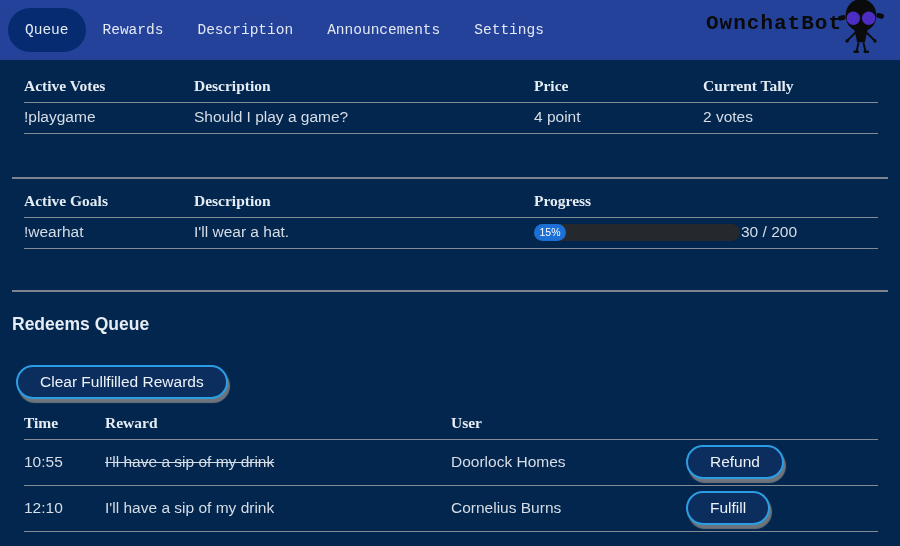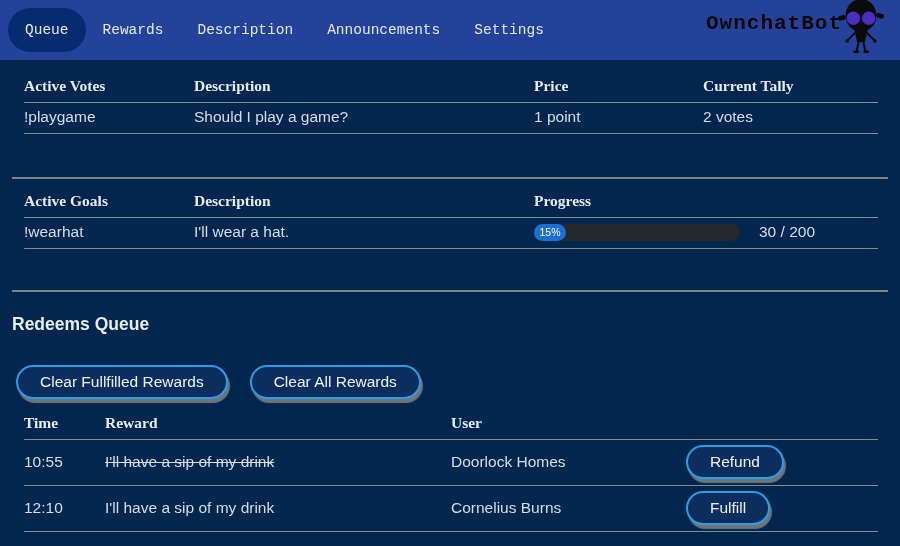--- a/index.html
+++ b/index.html
@@ -62,21 +62,21 @@
     padding: 6px 22px; cursor: pointer;
     box-shadow: 2px 4px 1px #6e747c;
   }
   .btn-row { margin-top: 30px; margin-left: 4px; display: flex; gap: 22px; }
   
   .tbl-redeems { margin-top: 11px; }
   .tbl-redeems .r1 { width: 81px; } .tbl-redeems .r2 { width: 346px; } .tbl-redeems .r3 { width: 235px; }
   .tbl-redeems td { padding: 5px 0 6px; vertical-align: middle; }
   .strike { text-decoration: line-through; }
   
-  .progress-wrap { display: flex; align-items: center; gap: 19px; text-align: center; }
+  .progress-wrap { display: flex; align-items: center; gap: 1px; text-align: center; }
   .progress-track {
     width: 206px; height: 17px; border-radius: 9px;
     background: var(--progress-track, #25282c);
   }
   .progress-fill {
     height: 17px; min-width: 32px; border-radius: 9px;
     background: var(--progress-fill, #1b6fd6);
     display: flex; align-items: center; justify-content: center;
   }
   .progress-fill span { font-size: 10.5px; color: #fff; }
@@ -122,21 +122,21 @@
         <th class="c1">Active Votes</th>
         <th class="c2">Description</th>
         <th class="c3">Price</th>
         <th>Current Tally</th>
       </tr>
     </thead>
     <tbody>
       <tr>
         <td>!playgame</td>
         <td>Should I play a game?</td>
-        <td>1 point</td>
+        <td>4 point</td>
         <td>2 votes</td>
       </tr>
     </tbody>
   </table>
 
   <hr class="separator">
 
   <table class="tbl tbl-goals">
     <thead>
       <tr>
@@ -162,21 +162,20 @@
       </tr>
     </tbody>
   </table>
 
   <hr class="separator second">
 
   <h2 class="section-title">Redeems Queue</h2>
 
   <div class="btn-row">
     <button class="pill-btn">Clear Fullfilled Rewards</button>
-    <button class="pill-btn">Clear All Rewards</button>
   </div>
 
   <table class="tbl tbl-redeems">
     <thead>
       <tr>
         <th class="r1">Time</th>
         <th class="r2">Reward</th>
         <th class="r3">User</th>
         <th></th>
       </tr>

